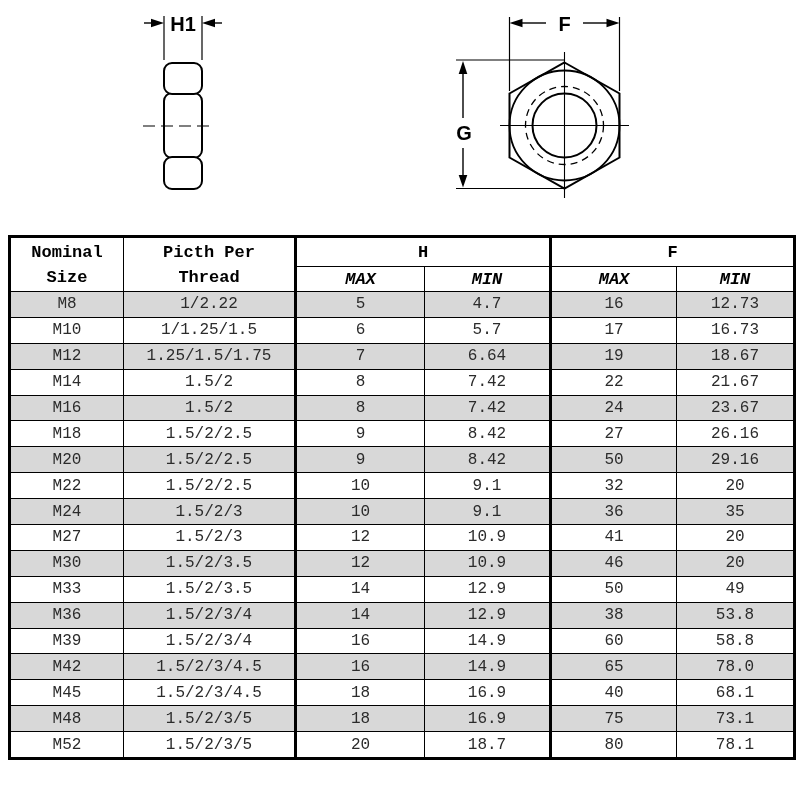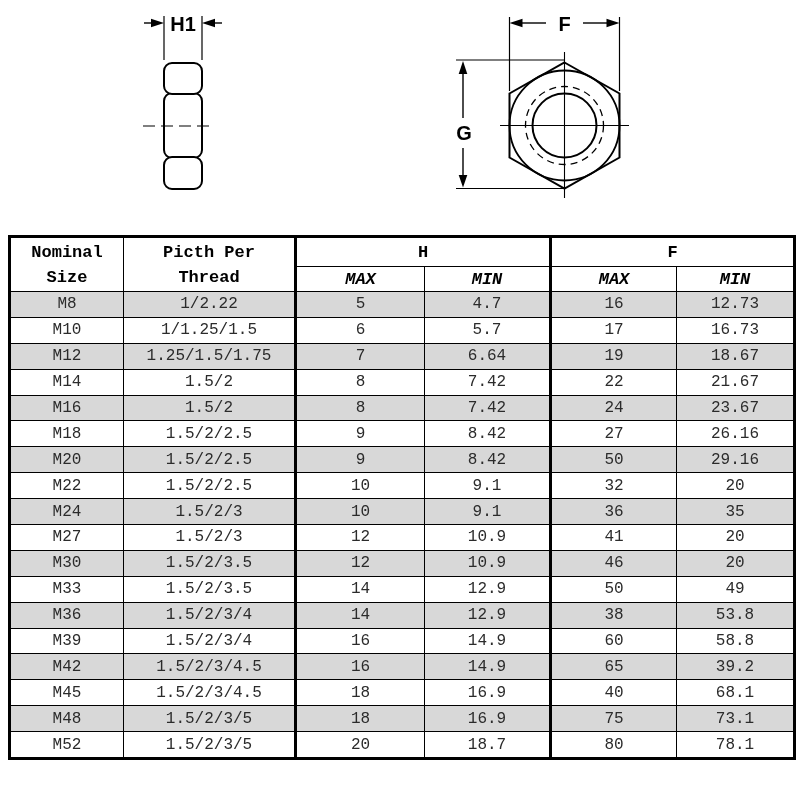--- a/index.html
+++ b/index.html
@@ -262,21 +262,21 @@
         <td>14.9</td>
         <td class="sect">60</td>
         <td>58.8</td>
       </tr>
       <tr class="shaded">
         <td>M42</td>
         <td>1.5/2/3/4.5</td>
         <td class="sect">16</td>
         <td>14.9</td>
         <td class="sect">65</td>
-        <td>39.2</td>
+        <td>78.0</td>
       </tr>
       <tr>
         <td>M45</td>
         <td>1.5/2/3/4.5</td>
         <td class="sect">18</td>
         <td>16.9</td>
         <td class="sect">40</td>
         <td>68.1</td>
       </tr>
       <tr class="shaded">

